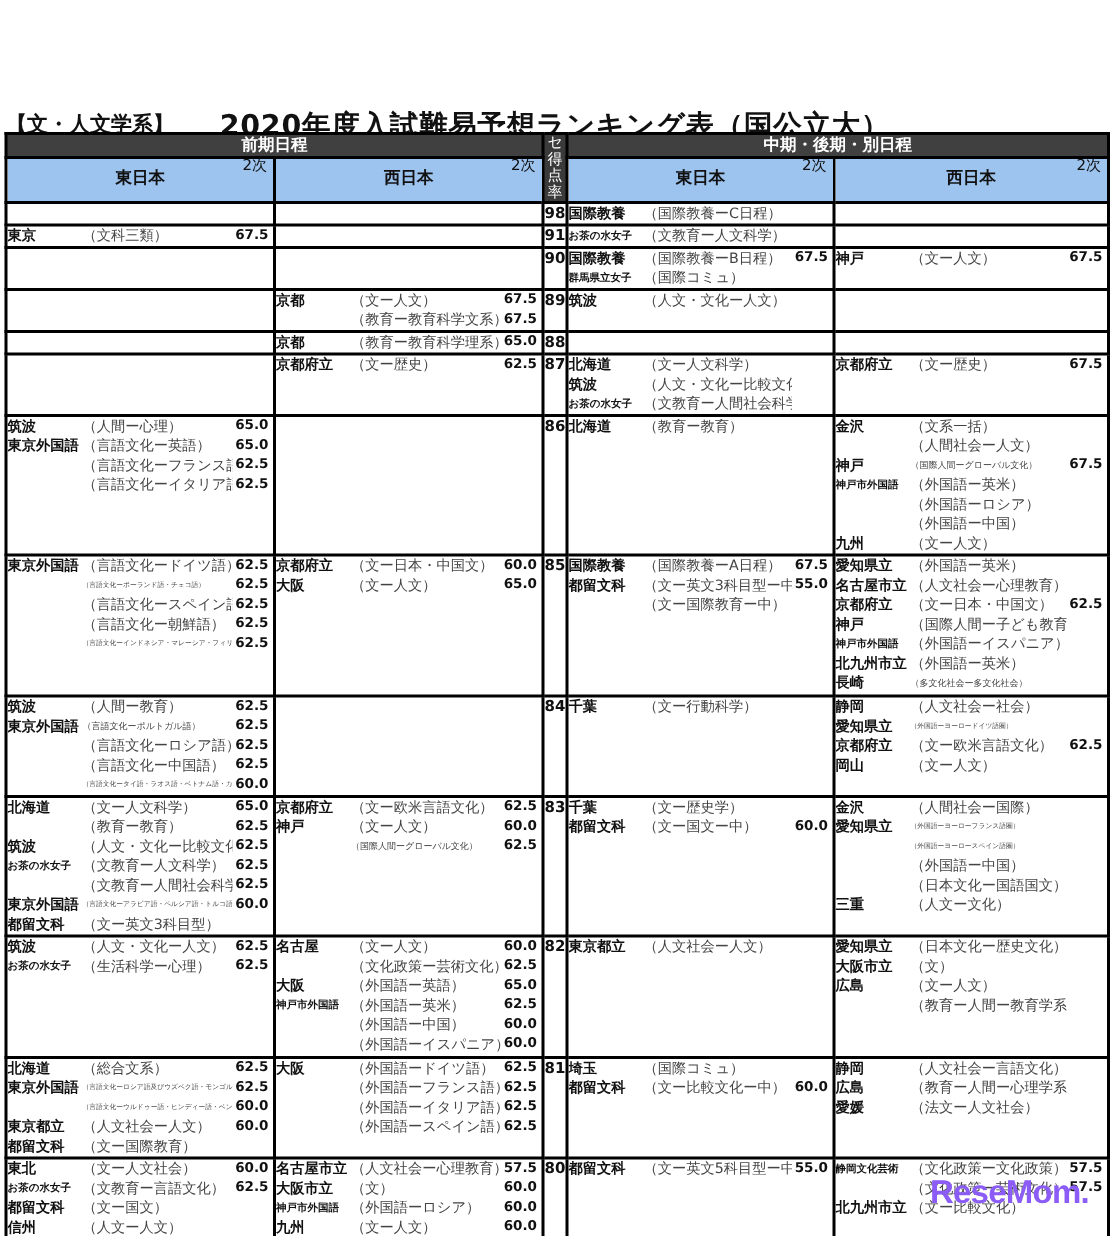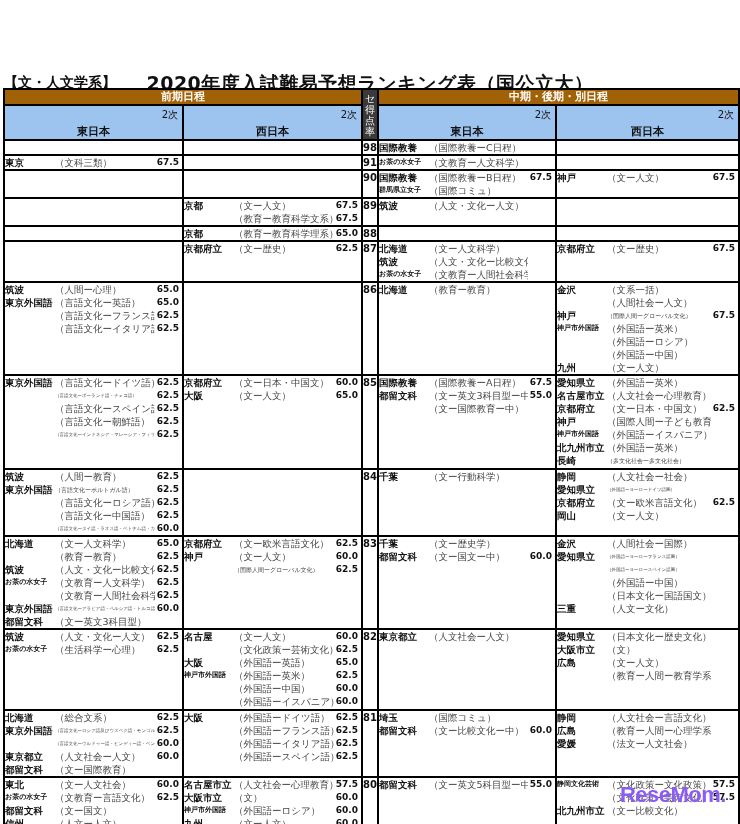--- a/index.html
+++ b/index.html
@@ -4,24 +4,24 @@
 <style>
   html, body { margin: 0; padding: 0; background: #ffffff; }
   body { width: 740px; height: 824px; overflow: hidden; position: relative;
          font-family: "DejaVu Sans", "Liberation Sans", sans-serif; color: #111; }
   .title { position: absolute; top: 33px; left: 0; width: 740px; text-align: center;
            font-size: 19px; font-weight: bold; letter-spacing: 0.5px; margin-top: 38px; }
   .section { position: absolute; top: 74px; left: 4px; font-size: 14px; font-weight: bold; }
   table.rank { position: absolute; top: 88px; left: 3px; width: 735px; border-collapse: collapse;
                table-layout: fixed; }
   table.rank td { border: 2px solid #000; padding: 0; vertical-align: top; }
-  .hdr-dark { background: #a16207; color: #fff; font-weight: bold; font-size: 11px;
+  .hdr-dark { background: #404040; color: #fff; font-weight: bold; font-size: 11px;
               text-align: center; height: 14px; line-height: 14px; }
   .hdr-blue { background: #9dc3ef; font-weight: bold; font-size: 11px; position: relative; height: 28px; }
-  .hdr-blue .lbl { display: block; text-align: center; margin-top: 18px; }
+  .hdr-blue .lbl { display: block; text-align: center; margin-top: 5px; }
   .hdr-blue .ji { position: absolute; right: 4px; bottom: 17px; font-weight: normal; font-size: 10px; }
   .score-hdr { background: #3a3a3a; color: #fff; font-size: 10px; text-align: center;
                line-height: 11px; vertical-align: middle !important; }
   .score { text-align: center; font-size: 10px; font-weight: bold; width: 14px; line-height: 13px; }
   .cell { font-size: 9.5px; line-height: 13px; }
   .entry { display: flex; height: 13px; white-space: nowrap; overflow: hidden; }
   .uni { width: 50px; font-weight: bold; flex: none; overflow: hidden; }
   .uni.sm { font-size: 7px; }
   .dept { flex: 1; color: #444; overflow: hidden; }
   .dept.sm { font-size: 6px; }

